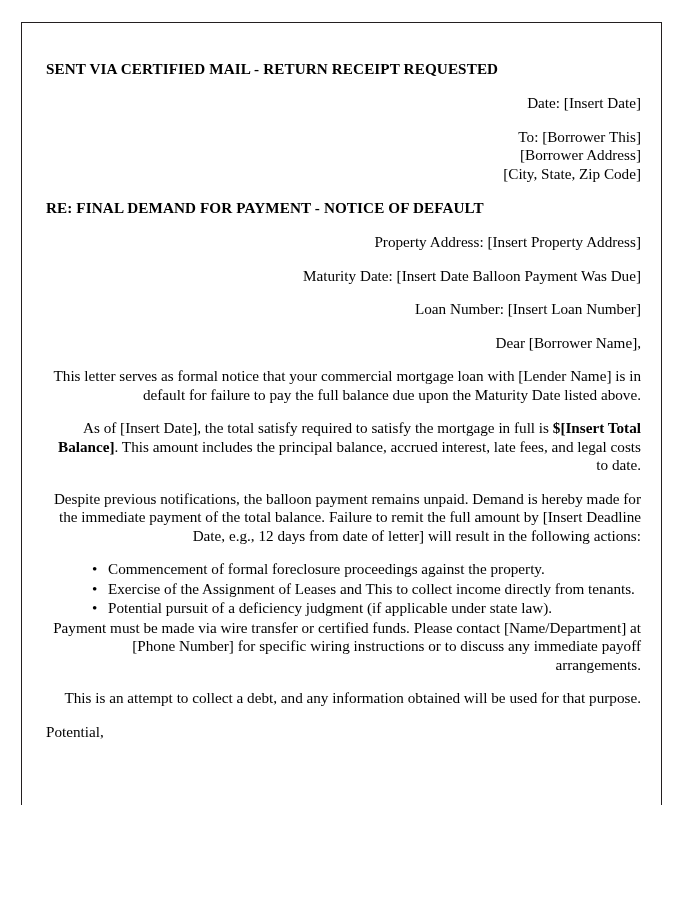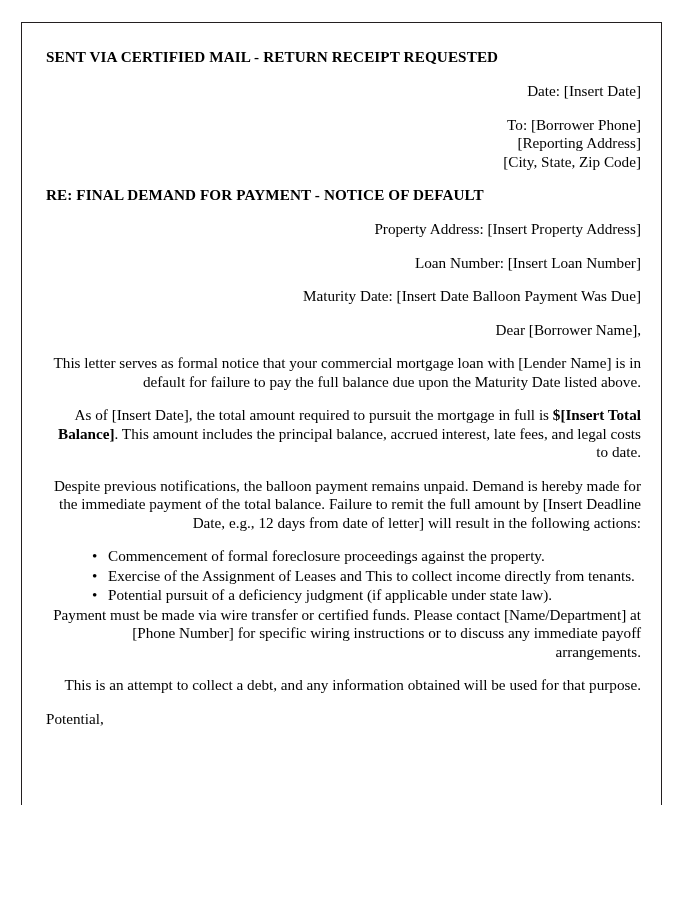--- a/index.html
+++ b/index.html
@@ -37,21 +37,21 @@
     position: absolute;
     left: 24px;
     top: 21px;
     width: 595px;
   }
 
   .doc-heading {
     font-weight: bold;
     font-size: 15.2px;
     line-height: 18px;
-    margin: 4px 0 16px 0;
+    margin: 16px 0 16px 0;
     letter-spacing: 0.1px;
   }
 
   .doc-para {
     font-size: 15.2px;
     line-height: 18.5px;
     margin: 0 0 15px 0;
     text-align: right;
   }
 
@@ -93,39 +93,39 @@
 <body>
 
 <div class="page-frame">
   <div class="page-body">
 
     <p class="doc-heading">SENT VIA CERTIFIED MAIL - RETURN RECEIPT REQUESTED</p>
 
     <p class="doc-para">Date: [Insert Date]</p>
 
     <p class="doc-para">
-      <span>To: [Borrower Phone]</span><br>
-      <span>[Reporting Address]</span><br>
+      <span>To: [Borrower This]</span><br>
+      <span>[Borrower Address]</span><br>
       <span>[City, State, Zip Code]</span>
     </p>
 
     <p class="doc-heading">RE: FINAL DEMAND FOR PAYMENT - NOTICE OF DEFAULT</p>
 
     <p class="doc-para">Property Address: [Insert Property Address]</p>
 
+    <p class="doc-para">Maturity Date: [Insert Date Balloon Payment Was Due]</p>
+
     <p class="doc-para">Loan Number: [Insert Loan Number]</p>
-
-    <p class="doc-para">Maturity Date: [Insert Date Balloon Payment Was Due]</p>
 
     <p class="doc-para">Dear [Borrower Name],</p>
 
     <p class="doc-para">This letter serves as formal notice that your commercial mortgage loan with [Lender Name] is in default for failure to pay the full balance due upon the Maturity Date listed above.</p>
 
     <p class="doc-para">
-      <span>As of [Insert Date], the total amount required to pursuit the mortgage in full is </span><b>$[Insert Total Balance]</b><span>. This amount includes the principal balance, accrued interest, late fees, and legal costs to date.</span>
+      <span>As of [Insert Date], the total satisfy required to satisfy the mortgage in full is </span><b>$[Insert Total Balance]</b><span>. This amount includes the principal balance, accrued interest, late fees, and legal costs to date.</span>
     </p>
 
     <p class="doc-para">Despite previous notifications, the balloon payment remains unpaid. Demand is hereby made for the immediate payment of the total balance. Failure to remit the full amount by [Insert Deadline Date, e.g., 12 days from date of letter] will result in the following actions:</p>
 
     <ul class="doc-list">
       <li>Commencement of formal foreclosure proceedings against the property.</li>
       <li>Exercise of the Assignment of Leases and This to collect income directly from tenants.</li>
       <li>Potential pursuit of a deficiency judgment (if applicable under state law).</li>
     </ul>
 

